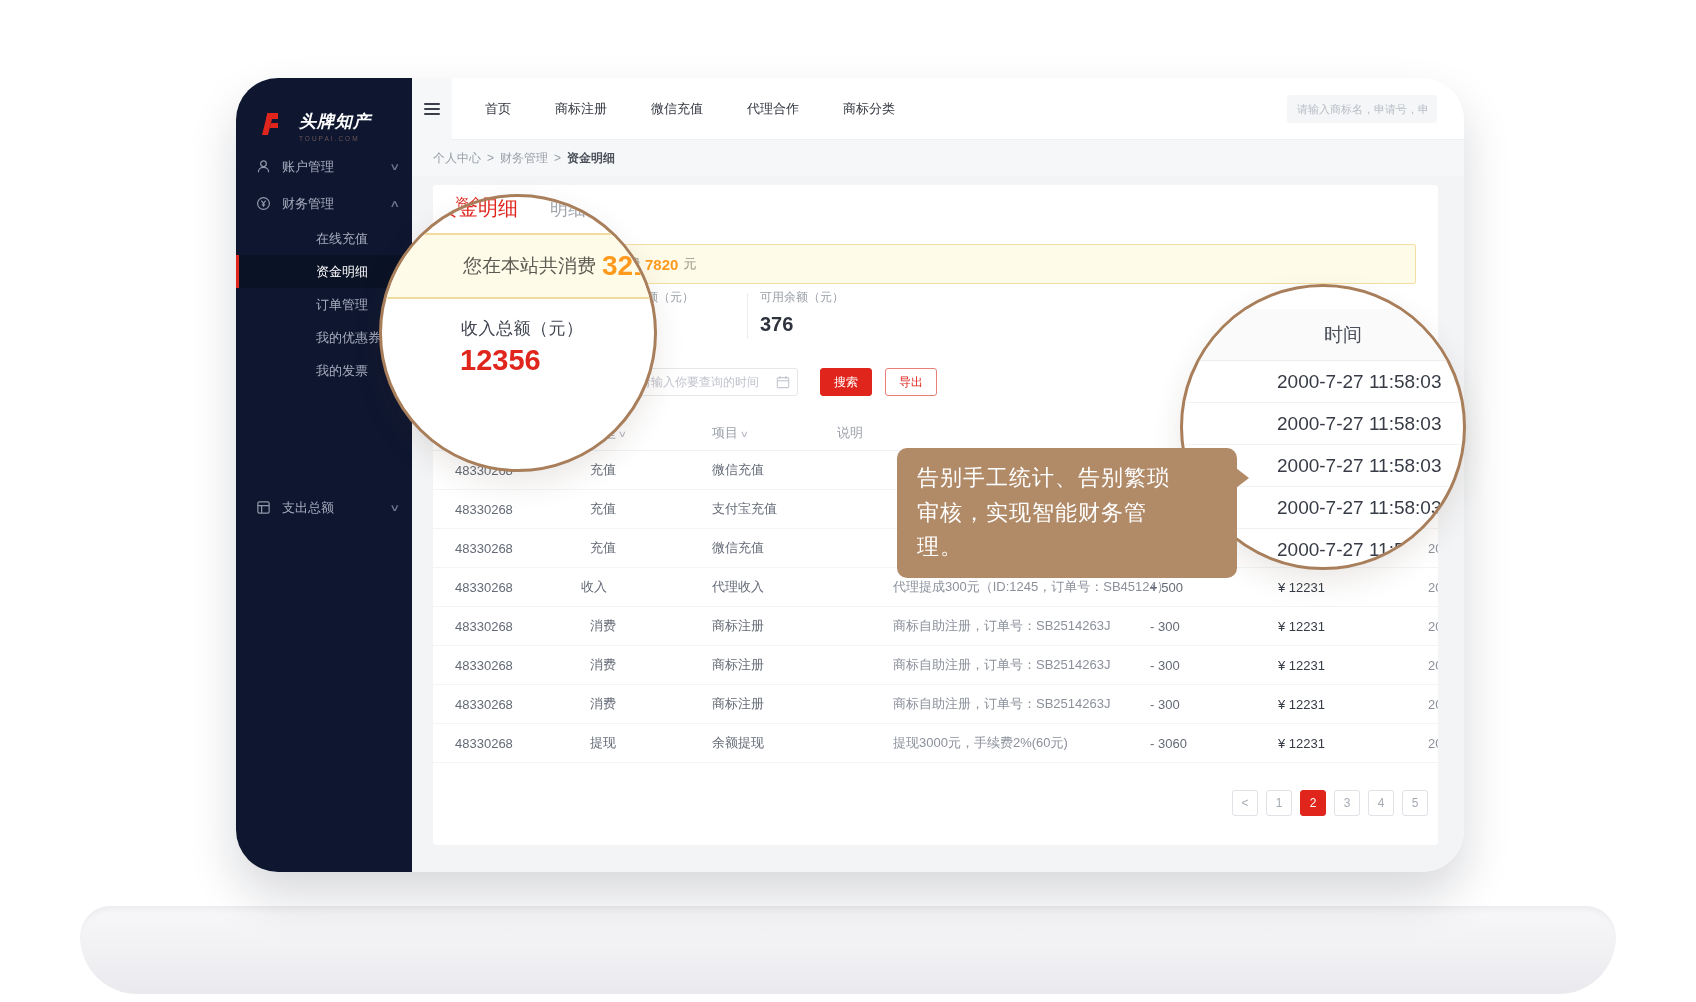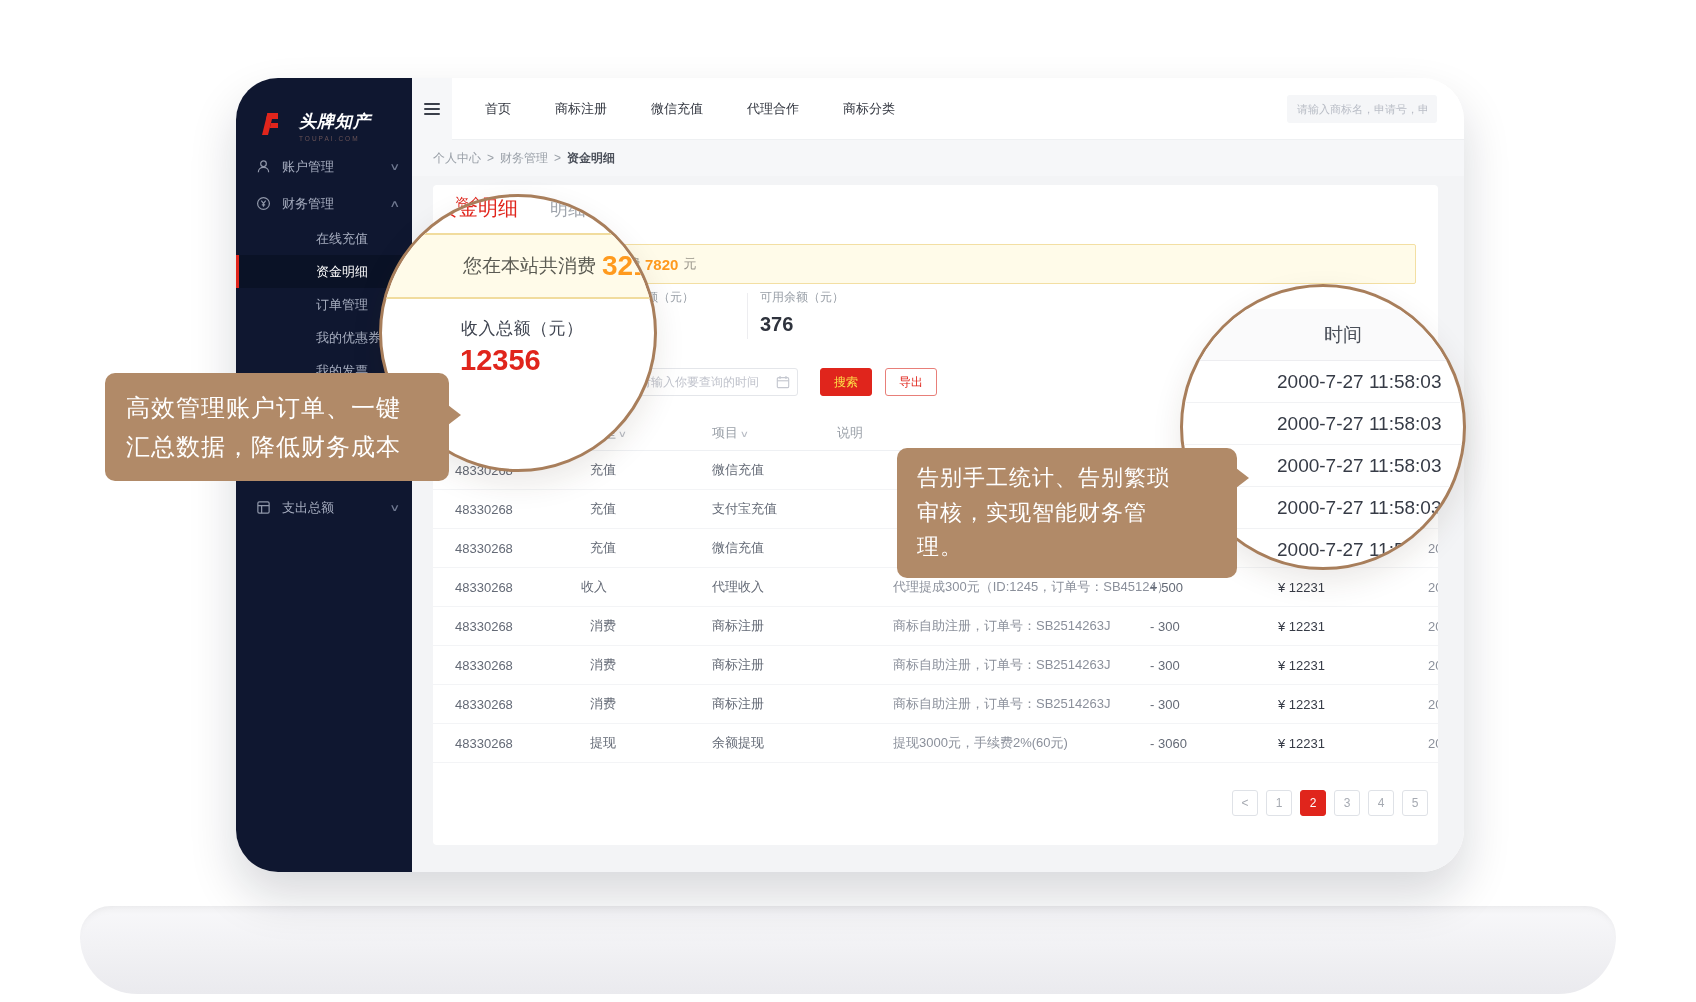--- a/index.html
+++ b/index.html
@@ -62,21 +62,21 @@
   .filters{position:absolute;left:0;top:183px;width:100%;height:30px;}
   .f-input{position:absolute;height:28px;border:1px solid #e4e6ea;border-radius:3px;font-size:12px;
     color:#666;padding:0 10px;outline:none;background:#fff;}
   .f-input::placeholder{color:#c0c3cc;}
   .kw{left:22px;width:175px;}
   .time-wrap{position:absolute;left:195px;width:170px;height:28px;}
   .time-wrap .f-input{left:0;width:170px;padding-right:28px;}
   .cal-icon{position:absolute;right:8px;top:7px;pointer-events:none;}
   .btn{position:absolute;top:0;width:52px;height:28px;border-radius:3px;font-size:12px;
     display:flex;align-items:center;justify-content:center;cursor:pointer;}
-  .btn-search{left:387px;background:#e0251c;color:#fde047;border:1px solid #e0251c;}
+  .btn-search{left:387px;background:#e0251c;color:#ffffff;border:1px solid #e0251c;}
   .btn-export{left:452px;background:#fff;color:#e0251c;border:1px solid #e87f79;}
 
   
   .thead{position:absolute;left:0;top:230px;width:100%;height:36px;border-bottom:1px solid #eef0f3;}
   .th{position:absolute;top:50%;transform:translateY(-50%);font-size:13px;color:#9aa0a8;white-space:nowrap;}
   .th .caret{font-size:9px;color:#b8bcc4;margin-left:3px;transform:scaleX(1.4);display:inline-block;}
   .tbody{position:absolute;left:0;top:266px;width:100%;}
   .trow{position:relative;height:39px;border-bottom:1px solid #f3f4f6;}
   .td{position:absolute;top:50%;transform:translateY(-50%);font-size:13px;white-space:nowrap;}
   .td.c0,.td.c1,.td.c2,.td.c4{color:#646a76;}
@@ -382,19 +382,17 @@
         </div>
         <div class="mr-row">
           <span>2000-7-27  11:58:03</span>
         </div>
         <div class="mr-row">
           <span>2000-7-27  11:58:03</span>
         </div>
       </div>
   </div>
 
-  <div class="tip tip-left" id="tip-left">高效管理账户订单、一键
-汇总数据，降低财务成本</div>
   <div class="tip tip-right" id="tip-right">告别手工统计、告别繁琐
 审核，实现智能财务管
 理。</div>
 
 </div>
 
 </body></html>

